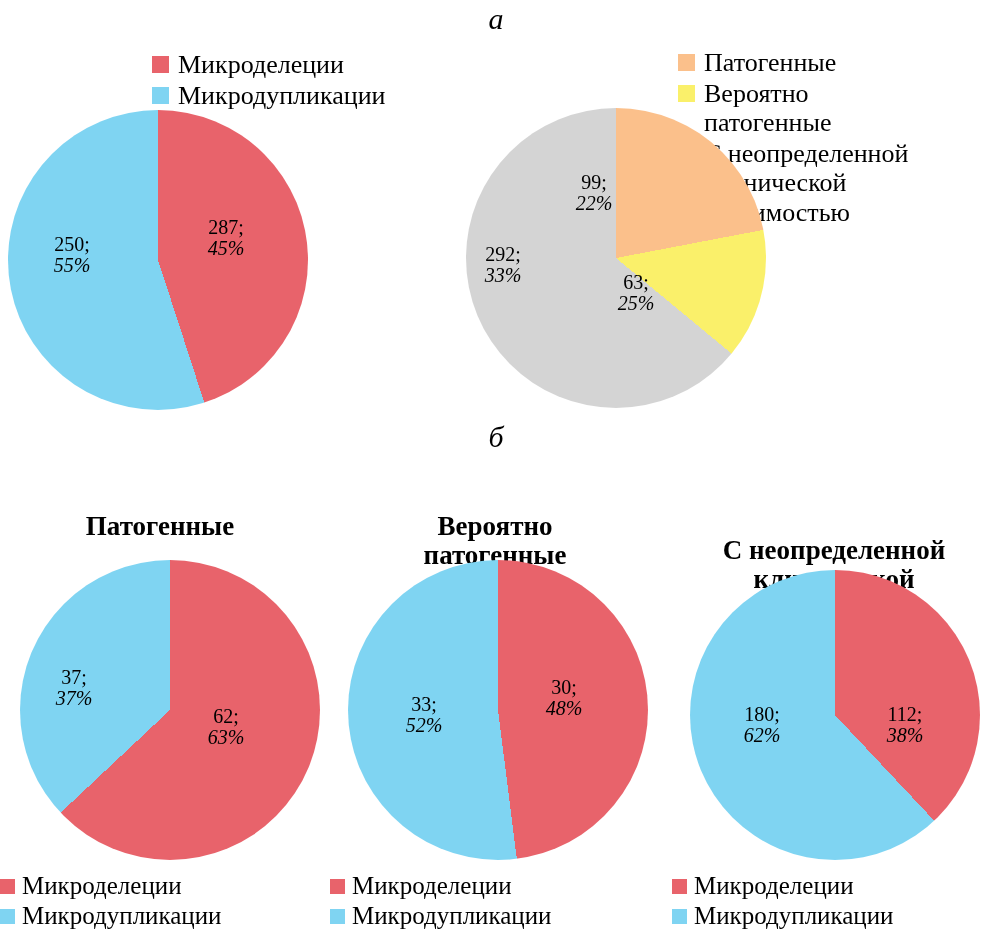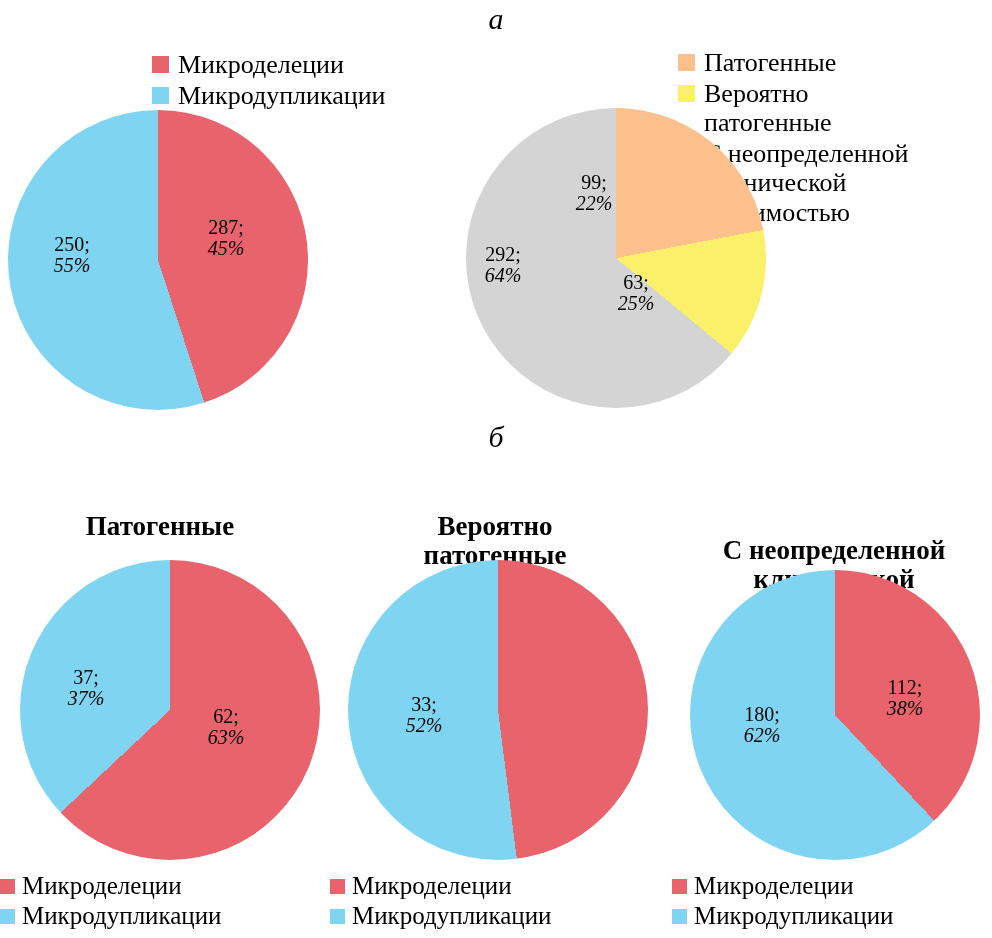--- a/index.html
+++ b/index.html
@@ -117,53 +117,56 @@
 
   <div class="pie" style="left:466px; top:108px; width:300px; height:300px;
        background: conic-gradient(from 0deg, #FBC08B 0deg 79.2deg, #FAF06A 79.2deg 129.6deg, #D4D4D4 129.6deg 360deg);"></div>
   <div class="slice-label" style="left:548px; top:150px; width:92px;">
     <span><span>99;</span><br><span class="pct">22%</span></span>
   </div>
   <div class="slice-label" style="left:590px; top:250px; width:92px;">
     <span><span>63;</span><br><span class="pct">25%</span></span>
   </div>
   <div class="slice-label" style="left:452px; top:222px; width:102px;">
-    <span><span>292;</span><br><span class="pct">64%</span></span>
+    <span><span>292;</span><br><span class="pct">33%</span></span>
   </div>
 
   <div class="panel-letter" style="top:420px;">б</div>
 
   <div class="chart-title" style="left:10px; top:482px; width:300px;">
     <span>Патогенные</span>
   </div>
   <div class="pie" style="left:20px; top:560px; width:300px; height:300px;
        background: conic-gradient(from 0deg, #E8636B 0deg 226.8deg, #7FD4F2 226.8deg 360deg);"></div>
   <div class="slice-label" style="left:180px; top:684px; width:92px;">
     <span><span>62;</span><br><span class="pct">63%</span></span>
   </div>
-  <div class="slice-label" style="left:40px; top:645px; width:92px;">
+  <div class="slice-label" style="left:28px; top:645px; width:92px;">
     <span><span>37;</span><br><span class="pct">37%</span></span>
   </div>
   <div class="legend-block legend-bottom" style="left:0px; top:872px;">
     <div class="legend-row">
       <span class="legend-swatch" style="background:#E8636B"></span>
       <span class="legend-label">Микроделеции</span>
     </div>
     <div class="legend-row">
       <span class="legend-swatch" style="background:#7FD4F2"></span>
       <span class="legend-label">Микродупликации</span>
     </div>
   </div>
 
   <div class="chart-title" style="left:350px; top:482px; width:290px;">
     <span>Вероятно
 патогенные</span>
   </div>
   <div class="pie" style="left:348px; top:560px; width:300px; height:300px;
        background: conic-gradient(from 0deg, #E8636B 0deg 172.8deg, #7FD4F2 172.8deg 360deg);"></div>
+  <div class="slice-label" style="left:518px; top:655px; width:92px;">
+    <span><span>30;</span><br><span class="pct">48%</span></span>
+  </div>
   <div class="slice-label" style="left:378px; top:672px; width:92px;">
     <span><span>33;</span><br><span class="pct">52%</span></span>
   </div>
   <div class="legend-block legend-bottom" style="left:330px; top:872px;">
     <div class="legend-row">
       <span class="legend-swatch" style="background:#E8636B"></span>
       <span class="legend-label">Микроделеции</span>
     </div>
     <div class="legend-row">
       <span class="legend-swatch" style="background:#7FD4F2"></span>
@@ -171,21 +174,21 @@
     </div>
   </div>
 
   <div class="chart-title" style="left:676px; top:506px; width:316px;">
     <span>С неопределенной
 клинической
 значимостью</span>
   </div>
   <div class="pie" style="left:690px; top:570px; width:290px; height:290px;
        background: conic-gradient(from 0deg, #E8636B 0deg 136.8deg, #7FD4F2 136.8deg 360deg);"></div>
-  <div class="slice-label" style="left:855px; top:655px; width:100px;text-align:center;">
+  <div class="slice-label" style="left:855px; top:682px; width:100px;text-align:center;">
     <span><span>112;</span><br><span class="pct">38%</span></span>
   </div>
   <div class="slice-label" style="left:710px; top:682px; width:104px;">
     <span><span>180;</span><br><span class="pct">62%</span></span>
   </div>
   <div class="legend-block legend-bottom" style="left:672px; top:872px;">
     <div class="legend-row">
       <span class="legend-swatch" style="background:#E8636B"></span>
       <span class="legend-label">Микроделеции</span>
     </div>

